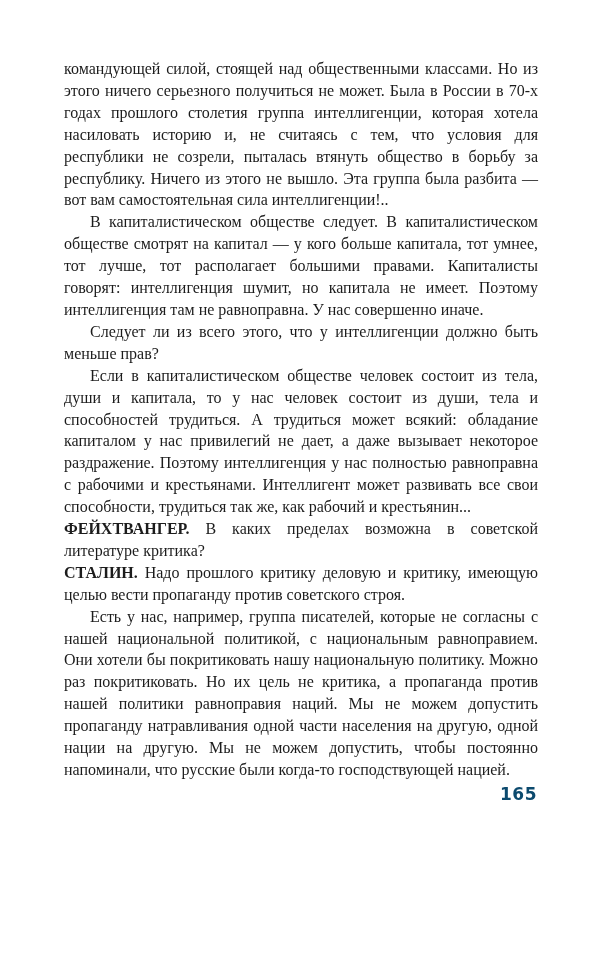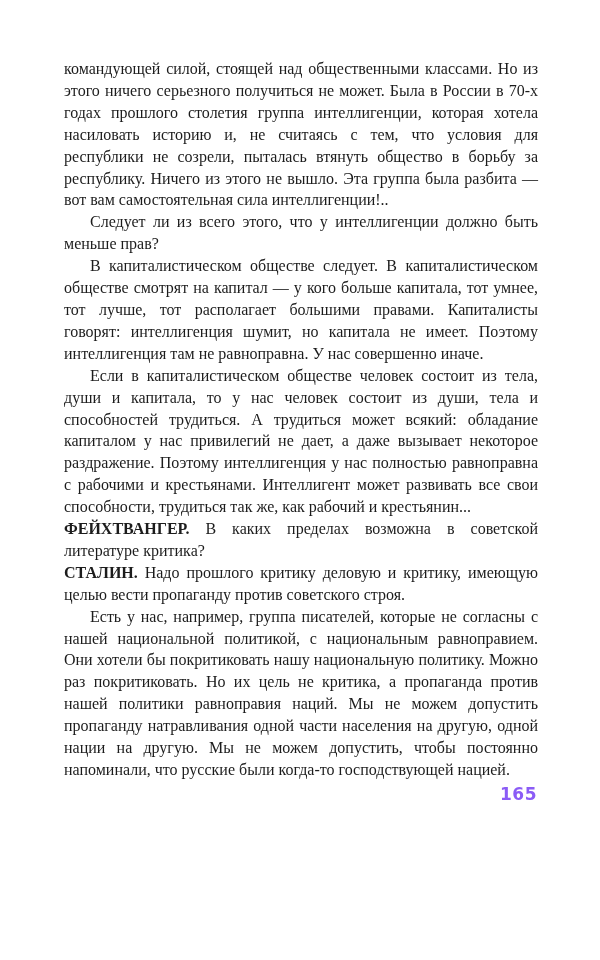--- a/index.html
+++ b/index.html
@@ -45,29 +45,29 @@
   }
 </style>
 </head>
 <body>
 
 <div class="page" style="background: rgb(255, 255, 255);">
   <div class="text-block" style="color: rgb(28, 28, 28);">
 
     <p> <span>командующей силой, стоящей над общественными классами. Но из этого ничего серьезного получиться не может. Была в России в 70-х годах прошлого столетия группа интеллигенции, которая хотела насиловать историю и, не считаясь с тем, что условия для республики не созрели, пыталась втянуть общество в борьбу за республику. Ничего из этого не вышло. Эта группа была разбита — вот вам самостоятельная сила интеллигенции!..</span></p>
 
+    <p class="indent"> <span>В капиталистическом обществе следует. В капиталистическом обществе смотрят на капитал — у кого больше капитала, тот умнее, тот лучше, тот располагает большими правами. Капиталисты говорят: интеллигенция шумит, но капитала не имеет. Поэтому интеллигенция там не равноправна. У нас совершенно иначе.</span></p>
+
     <p class="indent"> <span>Следует ли из всего этого, что у интеллигенции должно быть меньше прав?</span></p>
-
-    <p class="indent"> <span>В капиталистическом обществе следует. В капиталистическом обществе смотрят на капитал — у кого больше капитала, тот умнее, тот лучше, тот располагает большими правами. Капиталисты говорят: интеллигенция шумит, но капитала не имеет. Поэтому интеллигенция там не равноправна. У нас совершенно иначе.</span></p>
 
     <p class="indent"> <span>Если в капиталистическом обществе человек состоит из тела, души и капитала, то у нас человек состоит из души, тела и способностей трудиться. А трудиться может всякий: обладание капиталом у нас привилегий не дает, а даже вызывает некоторое раздражение. Поэтому интеллигенция у нас полностью равноправна с рабочими и крестьянами. Интеллигент может развивать все свои способности, трудиться так же, как рабочий и крестьянин...</span></p>
 
     <p><b class="speaker">ФЕЙХТВАНГЕР.</b> <span>В каких пределах возможна в советской литературе критика?</span></p>
 
     <p><b class="speaker">СТАЛИН.</b> <span>Надо прошлого критику деловую и критику, имеющую целью вести пропаганду против советского строя.</span></p>
 
     <p class="indent"> <span>Есть у нас, например, группа писателей, которые не согласны с нашей национальной политикой, с национальным равноправием. Они хотели бы покритиковать нашу национальную политику. Можно раз покритиковать. Но их цель не критика, а пропаганда против нашей политики равноправия наций. Мы не можем допустить пропаганду натравливания одной части населения на другую, одной нации на другую. Мы не можем допустить, чтобы постоянно напоминали, что русские были когда-то господствующей нацией.</span></p>
 
 
   </div>
 
-  <div class="page-number" style="color: #8b5cf6;">165</div>
+  <div class="page-number" style="color: #0c4a6e;">165</div>
 </div>
 
 </body></html>

